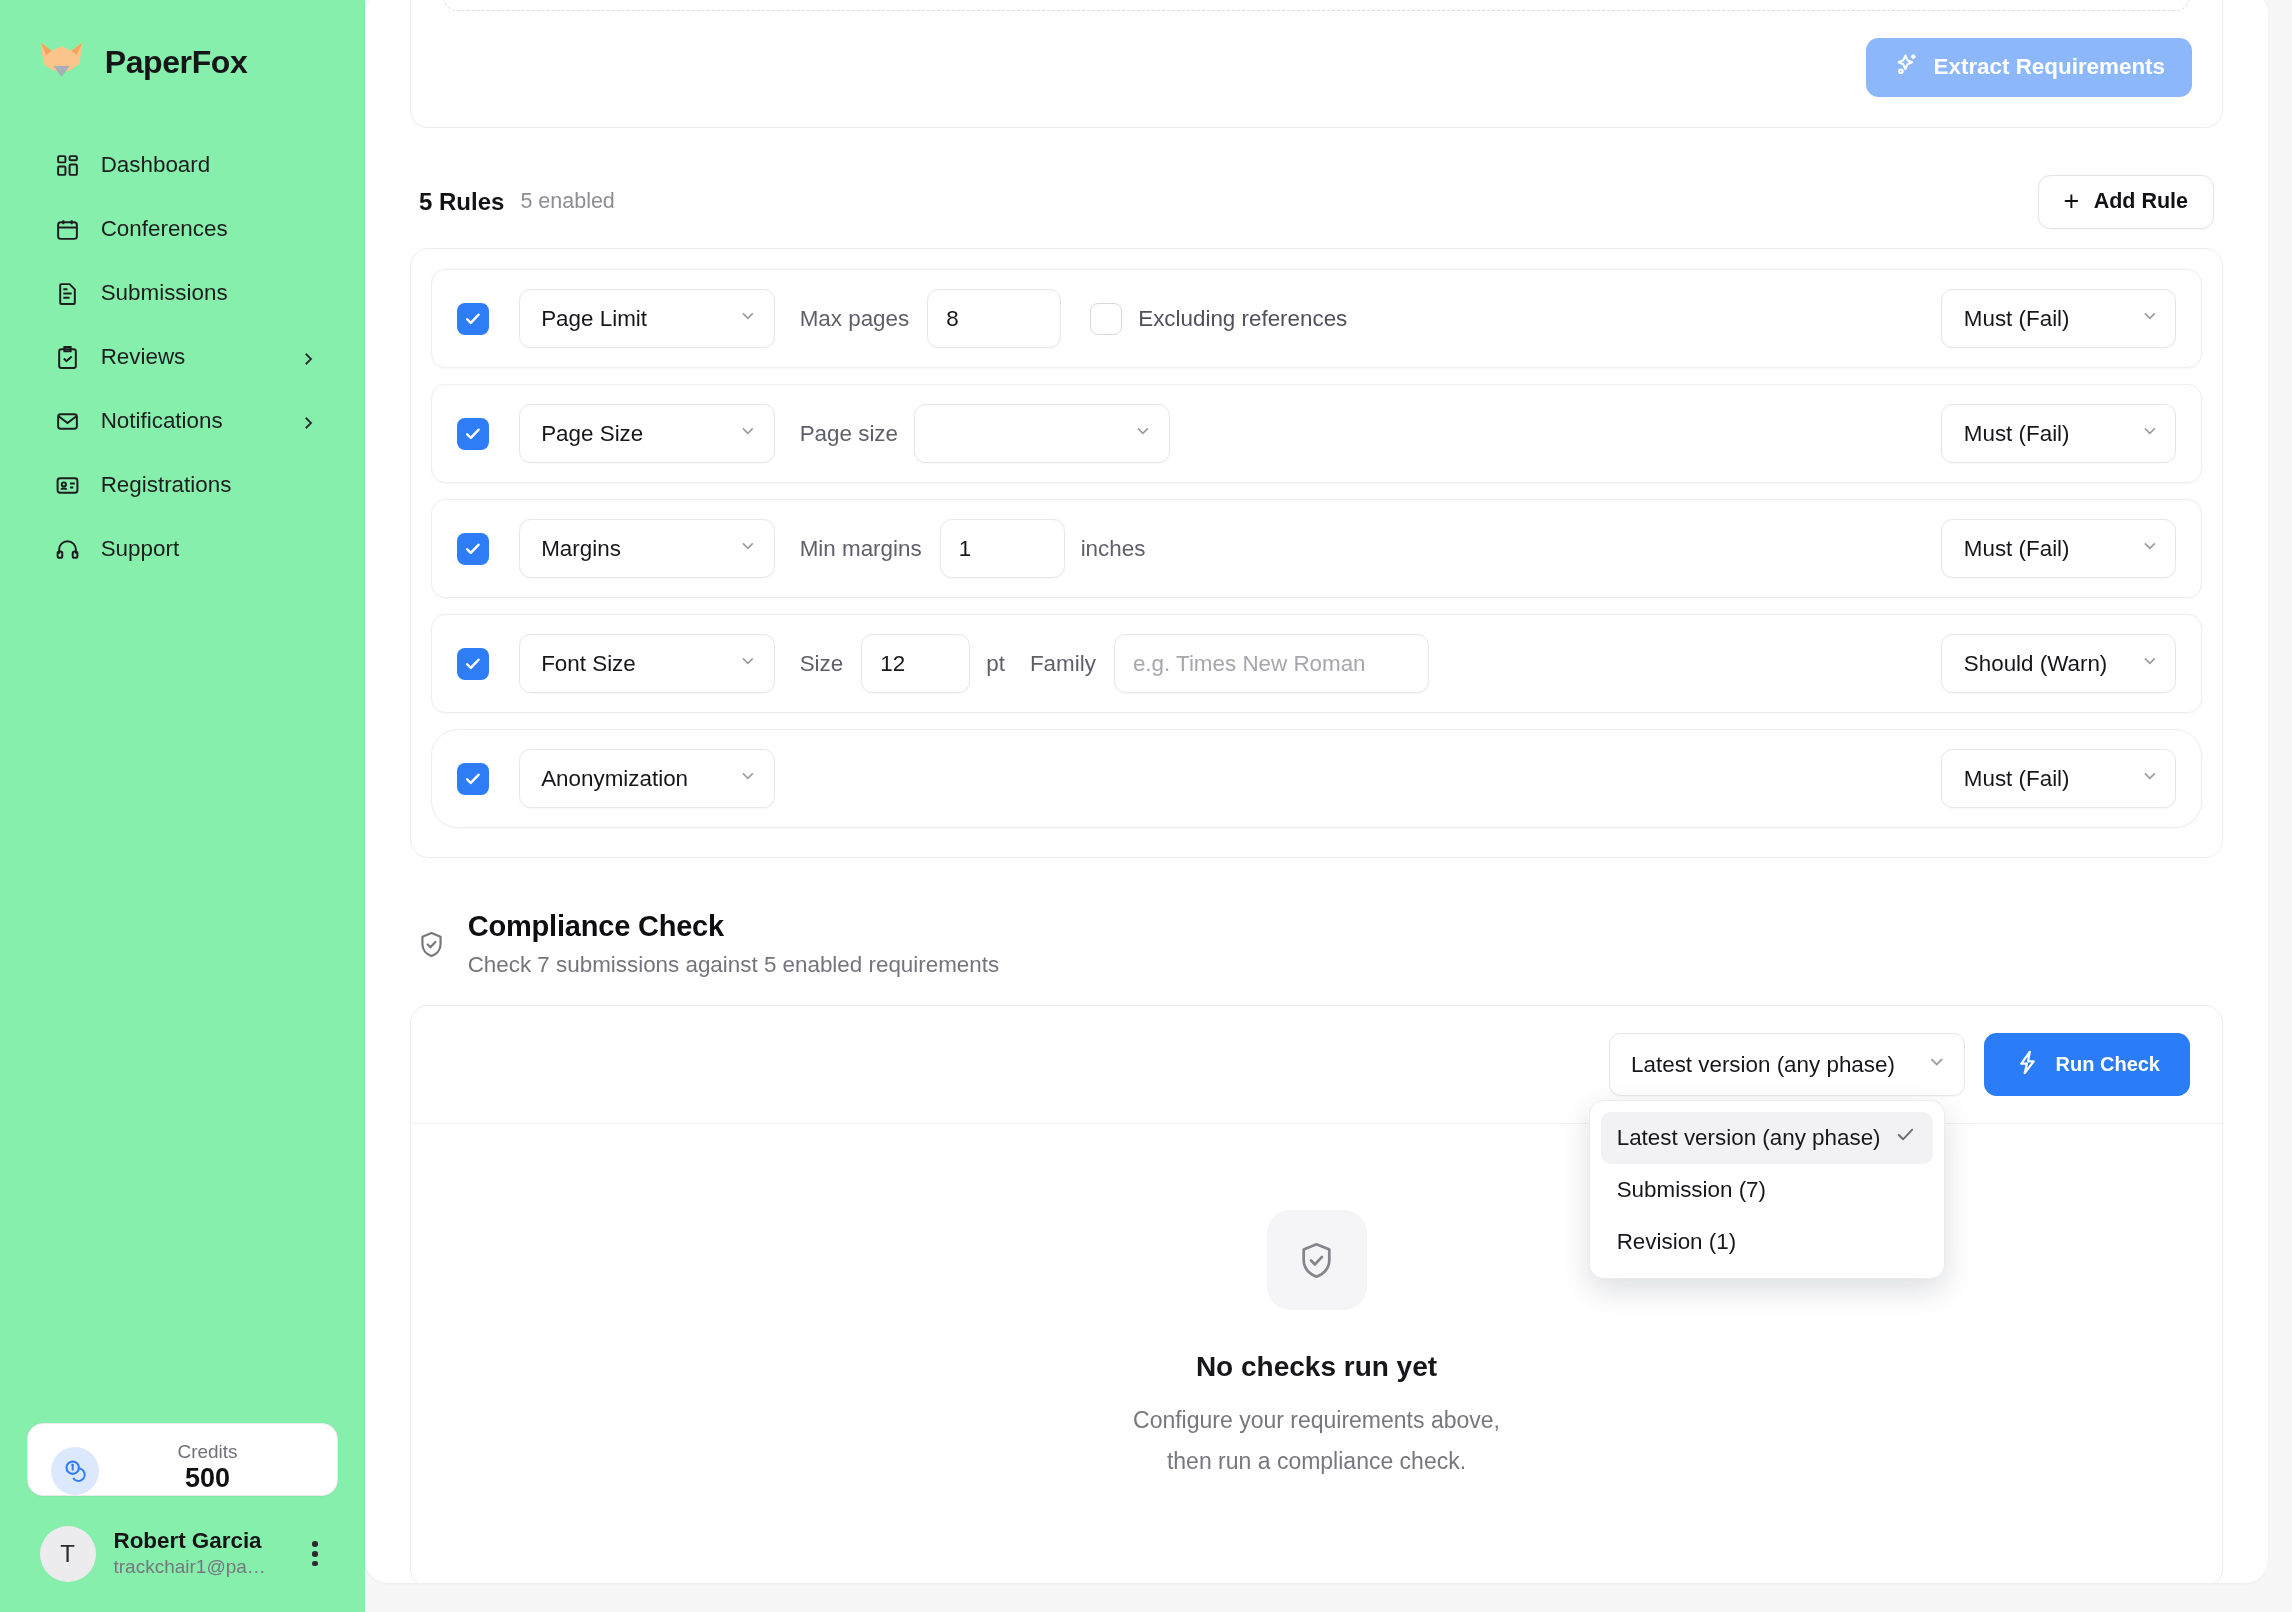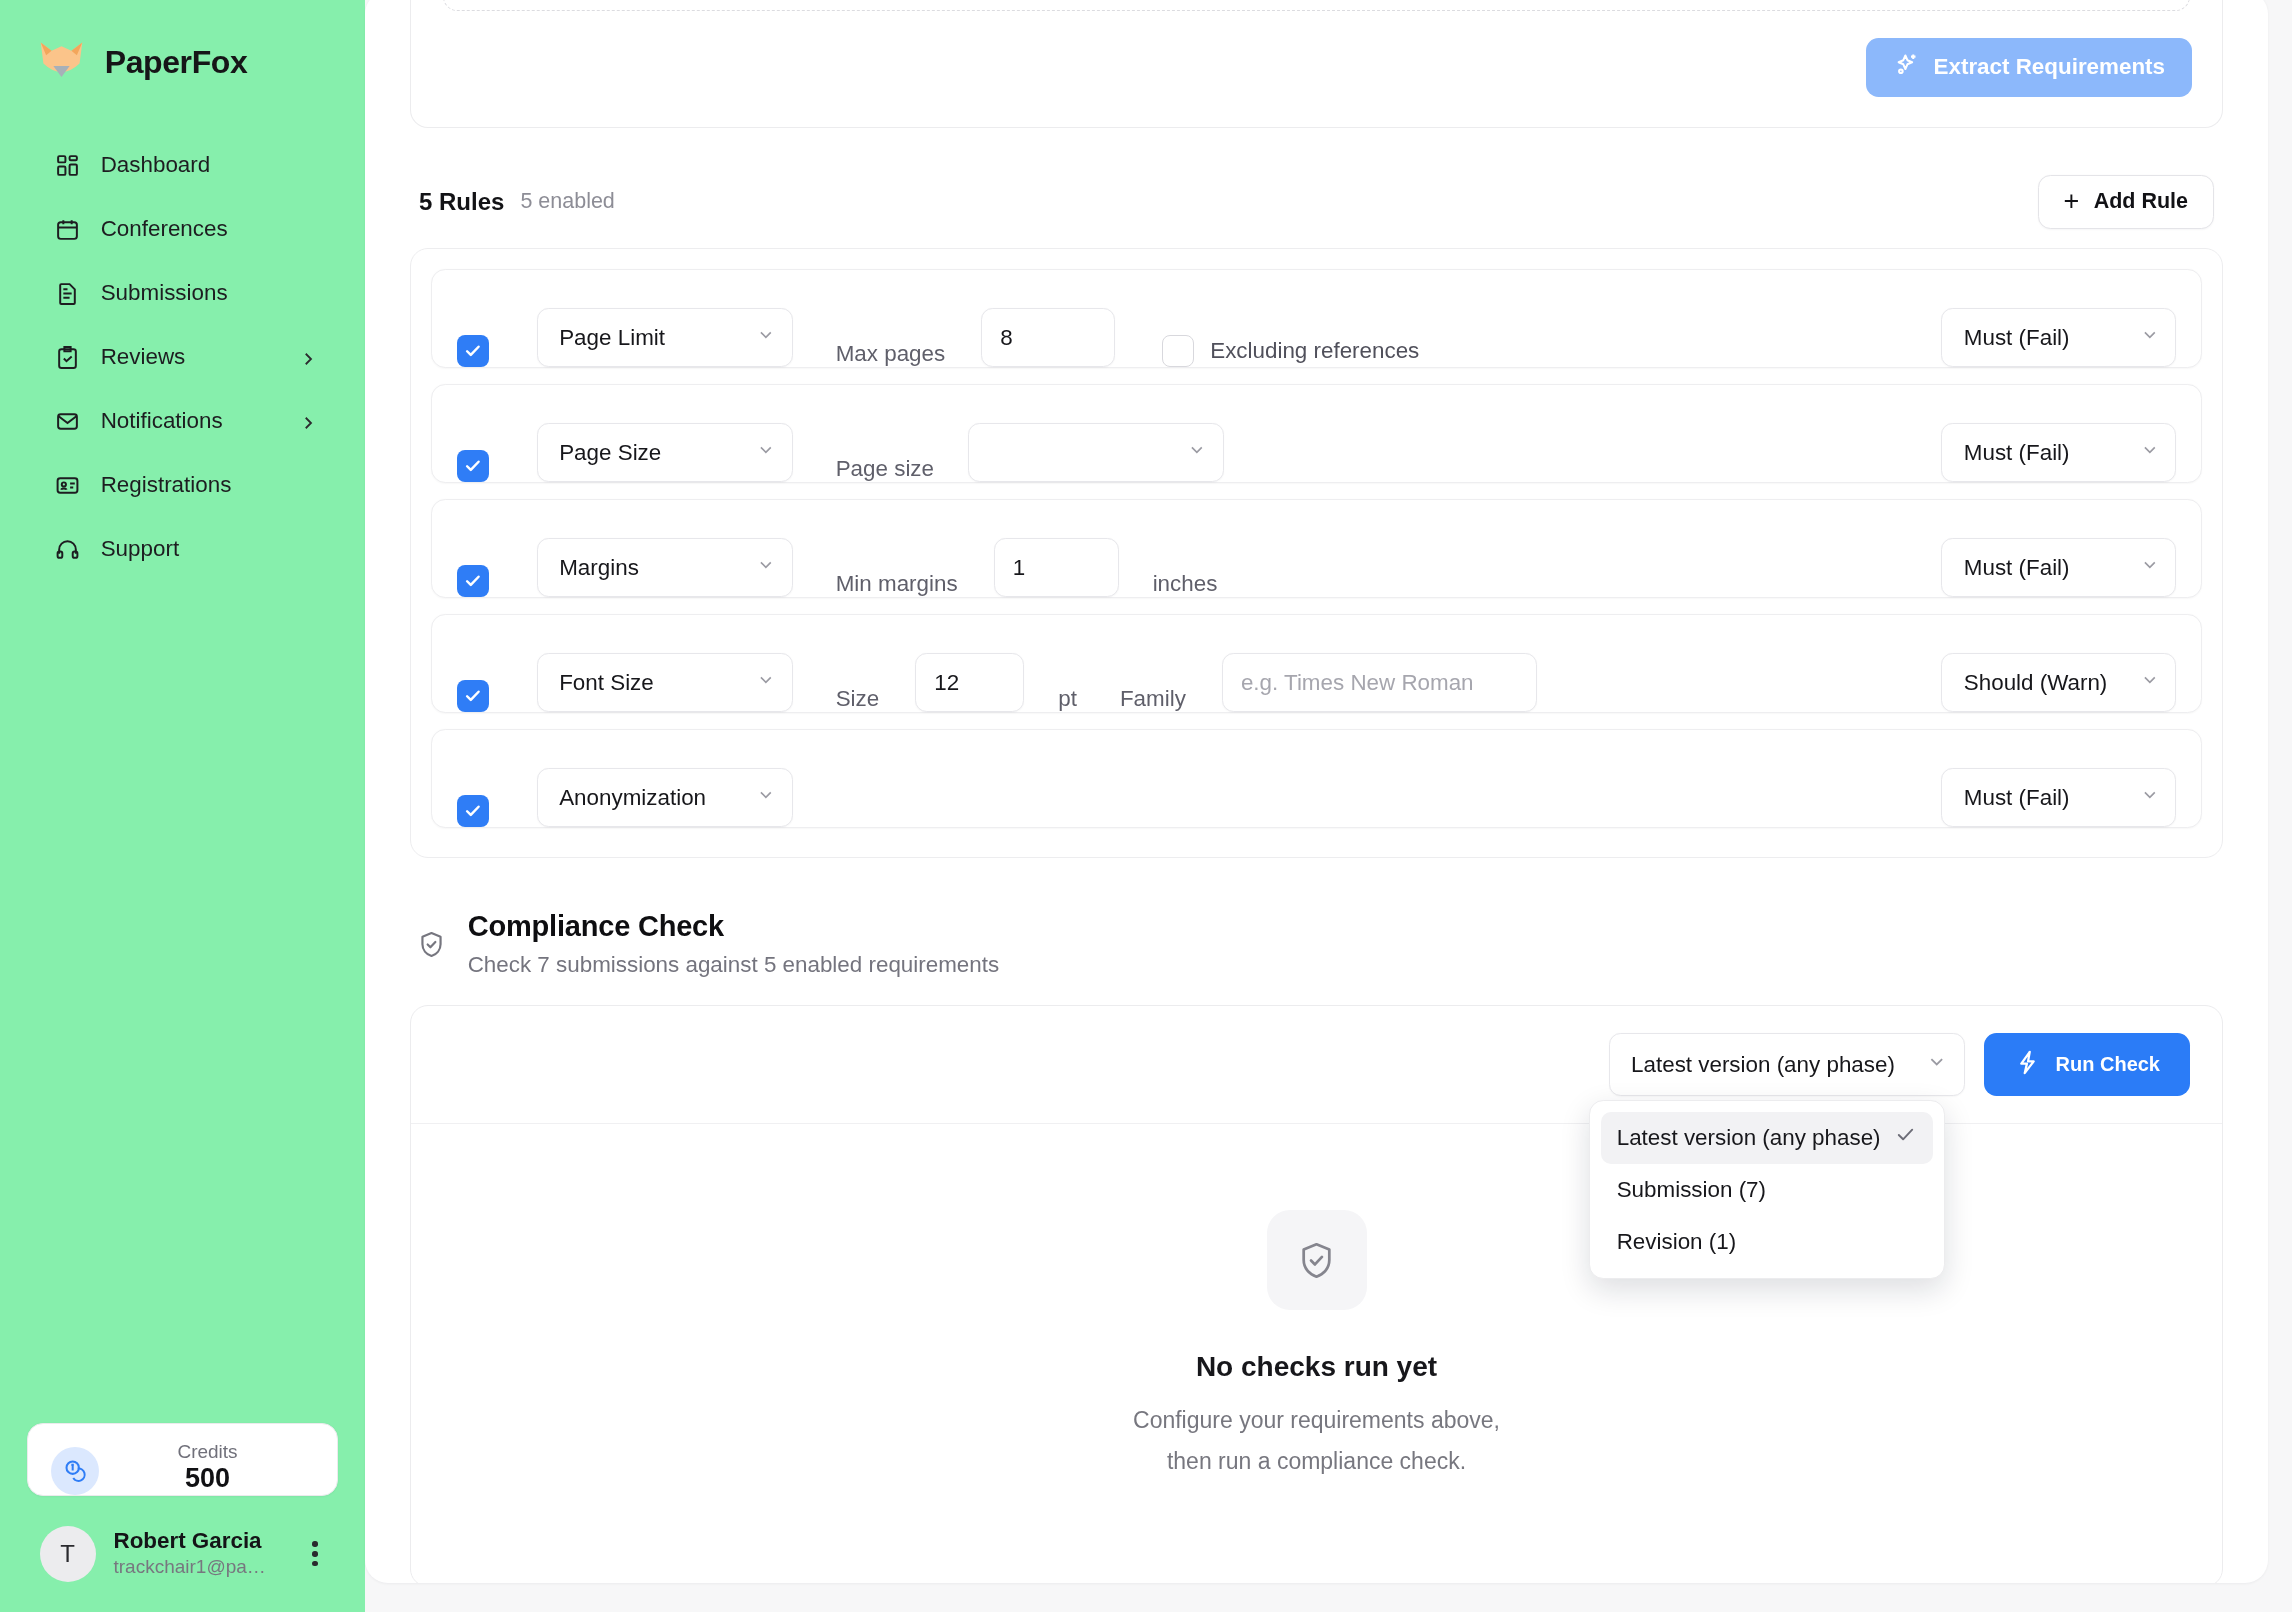--- a/index.html
+++ b/index.html
@@ -102,24 +102,24 @@
   }
   .plus-glyph { font-size: 27px; font-weight: 400; line-height: 1; color:#121216; }
 
   
   .rules-card {
     border: 0.9px solid #ededef; border-radius: 18px; padding: 19.7px 19.7px 29px 19.7px;
     background: #fff;
   }
   .rule-row {
     border: 0.9px solid #eeeef0; border-radius: 14.3px; background: #fff;
-    height: 99px; display: flex; align-items: flex-end; gap: 18px; padding: 0 25px;
+    height: 99px; display: flex; align-items: center; gap: 0; padding: 0 25px;
     margin-bottom: 16px; box-shadow: 0 0.9px 1.8px rgba(16,24,40,.03);
   }
-  .rule-row:last-child { margin-bottom: 0; }
+  .rule-row:last-child { margin-bottom: 0; border-radius: 27px; }
 
   .cbox {
     width: 32px; height: 32px; border-radius: 8px; flex: 0 0 32px;
     background: #2f7df6; display:flex; align-items:center; justify-content:center; cursor: pointer;
   }
   .cbox.off { background: #fff; border: 1.3px solid #d8d8dd; }
   .cbox svg { display:block; }
 
   .select {
     background: #fff; border: 0.9px solid #e7e7eb; border-radius: 11.6px;

